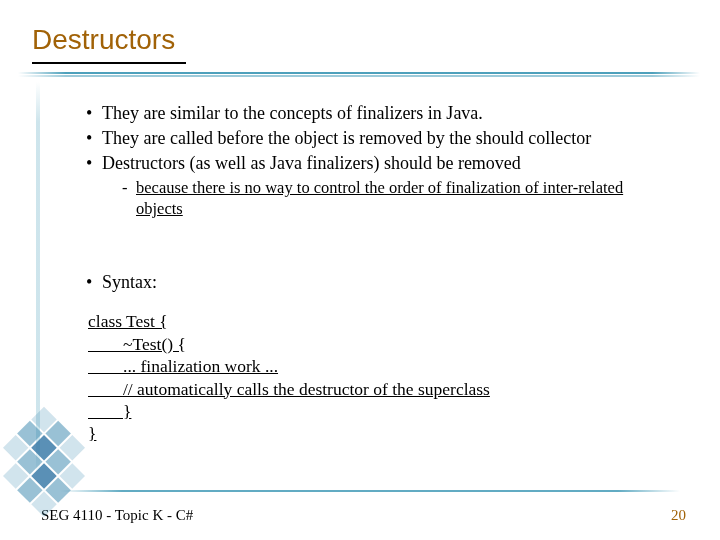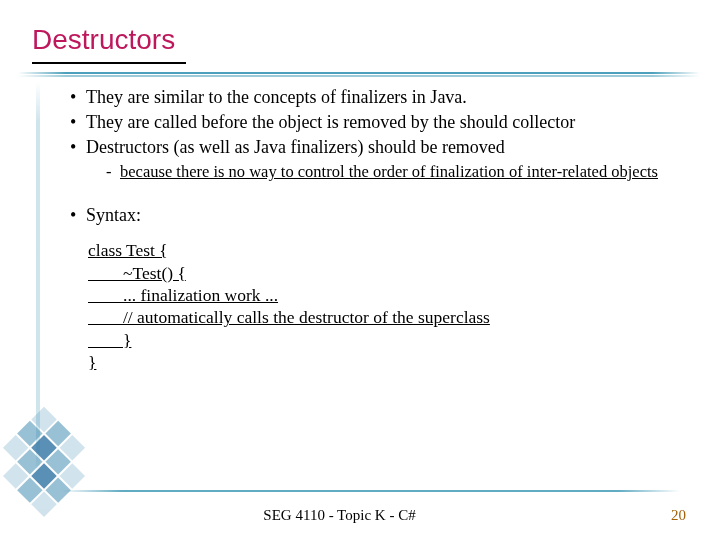--- a/index.html
+++ b/index.html
@@ -19,21 +19,21 @@
     position: relative;
     box-sizing: border-box;
   }
   .title {
     position: absolute;
     left: 32px;
     top: 24px;
     font-family: Arial, Helvetica, sans-serif;
     font-size: 28px;
     font-weight: normal;
-    color: #be185d;
+    color: #a16207;
   }
   .title-underline {
     position: absolute;
     left: 32px;
     top: 62px;
     width: 154px;
     height: 2px;
     background: #000;
   }
   .accent-line-top {
@@ -61,21 +61,21 @@
   }
   .body {
     position: absolute;
     left: 70px;
     top: 86px;
     width: 612px;
     font-size: 18px;
     line-height: 1.28;
   }
   ul.l1 {
-    margin: 0;
+    margin: 16px;
     padding: 0;
     list-style: none;
   }
   ul.l1 > li {
     position: relative;
     padding-left: 16px;
     margin: 0 0 2px 0;
   }
   ul.l1 > li::before {
     content: "•";
@@ -116,23 +116,23 @@
     bottom: 48px;
     width: 620px;
     height: 2px;
     background: linear-gradient(to right, rgba(58,150,180,0) 0%, rgba(58,150,180,0.8) 10%, rgba(58,150,180,0.8) 90%, rgba(58,150,180,0) 100%);
   }
   .footer-text {
     position: absolute;
     bottom: 16px;
     left: 0;
     width: 603px;
-    text-align: center;
+    text-align: left;
     font-size: 15px;
-    padding-left: 76px;
+    padding-left: 41px;
     box-sizing: border-box;
   }
   .page-num {
     position: absolute;
     right: 34px;
     bottom: 16px;
     font-size: 15px;
     color: #a16207;
   }
   

